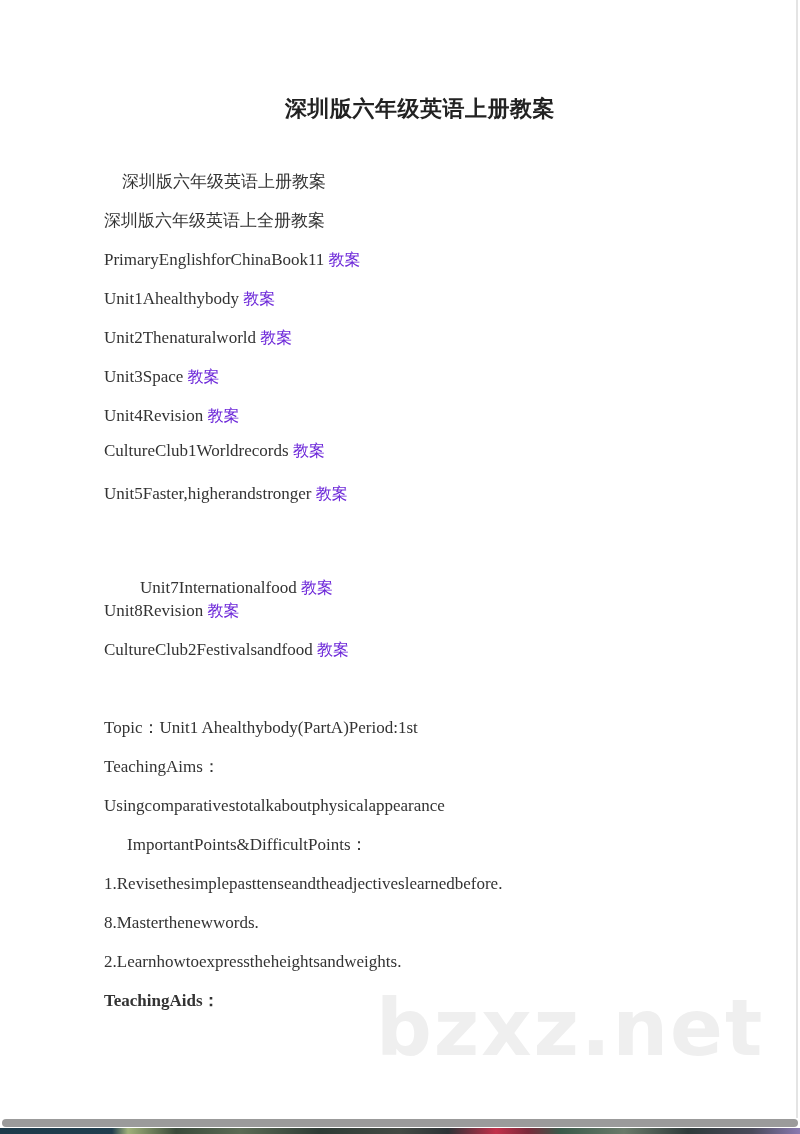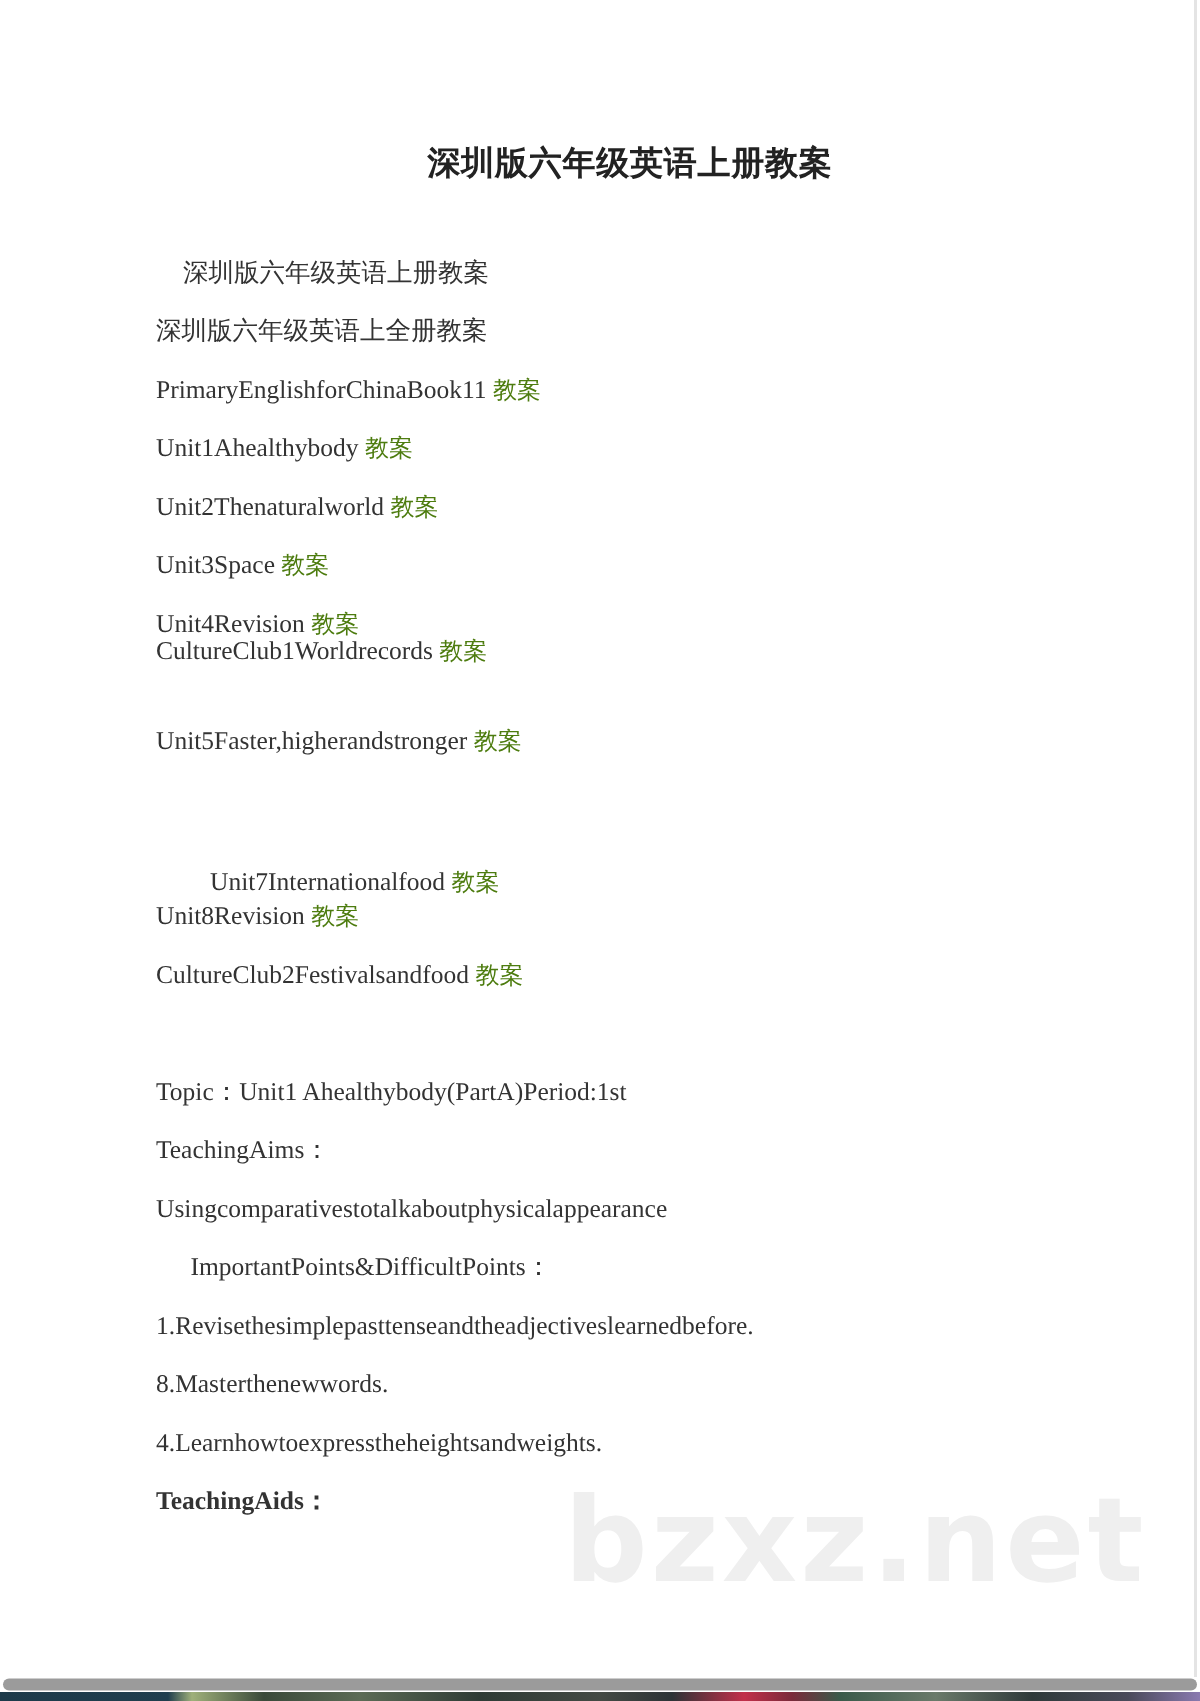--- a/index.html
+++ b/index.html
@@ -44,21 +44,21 @@
       left: 104px;
       font-size: 17px;
       line-height: 22px;
       white-space: nowrap;
       color: #333333;
     }
     .line.indent { left: 122px; }
     .line .cn {
       font-family: Liberation Serif, serif;
       font-size: 16px;
-      color: #4d7c0f;
+      color: #6d28d9;
     }
     .watermark {
       position: absolute;
       left: 376px;
       top: 988px;
       font-family: "DejaVu Sans", "Liberation Sans", sans-serif;
       font-weight: bold;
       font-size: 78px;
       letter-spacing: 2px;
       color: #efefef;
@@ -110,21 +110,21 @@
   </div>
   <div class="line" style="top:327px;">
     <span>Unit2Thenaturalworld </span><span class="cn">教案</span>
   </div>
   <div class="line" style="top:366px;">
     <span>Unit3Space </span><span class="cn">教案</span>
   </div>
   <div class="line" style="top:405px;">
     <span>Unit4Revision </span><span class="cn">教案</span>
   </div>
-  <div class="line" style="top:423px;">
+  <div class="line" style="top:440px;">
     <span>CultureClub1Worldrecords </span><span class="cn">教案</span>
   </div>
   <div class="line" style="top:483px;">
     <span>Unit5Faster,higherandstronger </span><span class="cn">教案</span>
   </div>
   <div class="line" style="top:577px;margin-left:36px;">
     <span>Unit7Internationalfood </span><span class="cn">教案</span>
   </div>
   <div class="line" style="top:600px;">
     <span>Unit8Revision </span><span class="cn">教案</span>
@@ -132,21 +132,21 @@
   <div class="line" style="top:639px;">
     <span>CultureClub2Festivalsandfood </span><span class="cn">教案</span>
   </div>
 
   <div class="line" style="top:717px;">Topic：Unit1 Ahealthybody(PartA)Period:1st</div>
   <div class="line" style="top:756px;">TeachingAims：</div>
   <div class="line" style="top:795px;">Usingcomparativestotalkaboutphysicalappearance</div>
   <div class="line" style="top:834px;margin-left:23px;">ImportantPoints&amp;DifficultPoints：</div>
   <div class="line" style="top:873px;">1.Revisethesimplepasttenseandtheadjectiveslearnedbefore.</div>
   <div class="line" style="top:912px;">8.Masterthenewwords.</div>
-  <div class="line" style="top:951px;">4.Learnhowtoexpresstheheightsandweights.</div>
+  <div class="line" style="top:951px;">2.Learnhowtoexpresstheheightsandweights.</div>
   <div class="line" style="top:990px;font-weight:bold;">TeachingAids：</div>
 
   <div class="watermark">bzxz.net</div>
 </div>
 
 <div class="right-edge"></div>
 
 <div class="hscrollbar">
   <div class="thumb"></div>
 </div>

